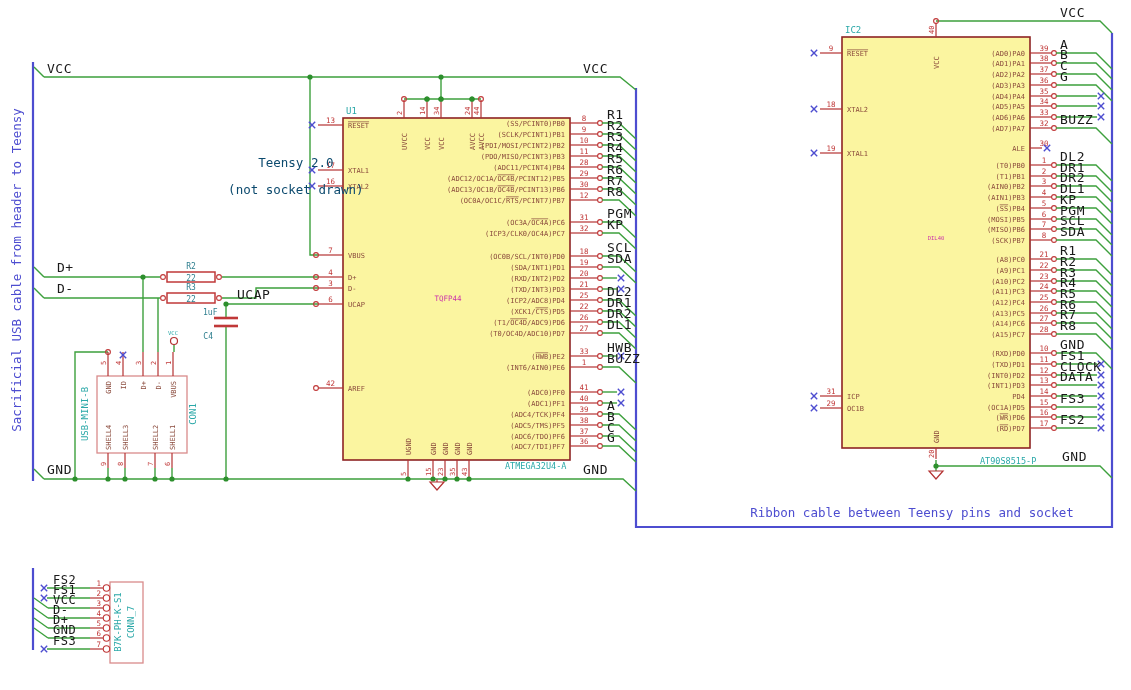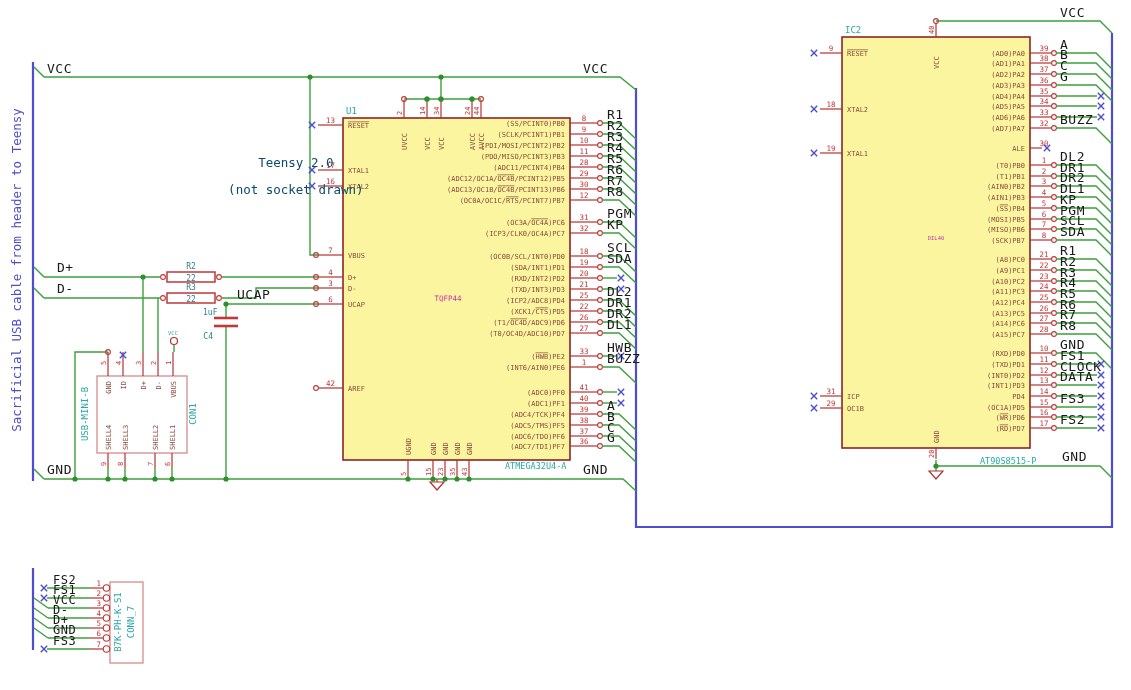--- a/index.html
+++ b/index.html
@@ -730,13 +730,14 @@
       <text x="47" y="474" font-size="13" fill="#1a1a1a" text-anchor="start" letter-spacing="0.5"><tspan>GND</tspan></text>
       <text x="583" y="474" font-size="13" fill="#1a1a1a" text-anchor="start" letter-spacing="0.5"><tspan>GND</tspan></text>
       <text x="1060" y="17" font-size="13" fill="#1a1a1a" text-anchor="start" letter-spacing="0.5"><tspan>VCC</tspan></text>
       <text x="1062" y="461" font-size="13" fill="#1a1a1a" text-anchor="start" letter-spacing="0.5"><tspan>GND</tspan></text>
     </svg>
   <div class="vcap">Sacrificial USB cable from header to Teensy</div>
   <div class="note" style="left:198px;top:142px;">
     <span>Teensy 2.0</span><br>
     <span>(not socket drawn)</span>
   </div>
+  <div class="ribbon">Ribbon cable between Teensy pins and socket</div>
 </div>
 
 </body></html>

